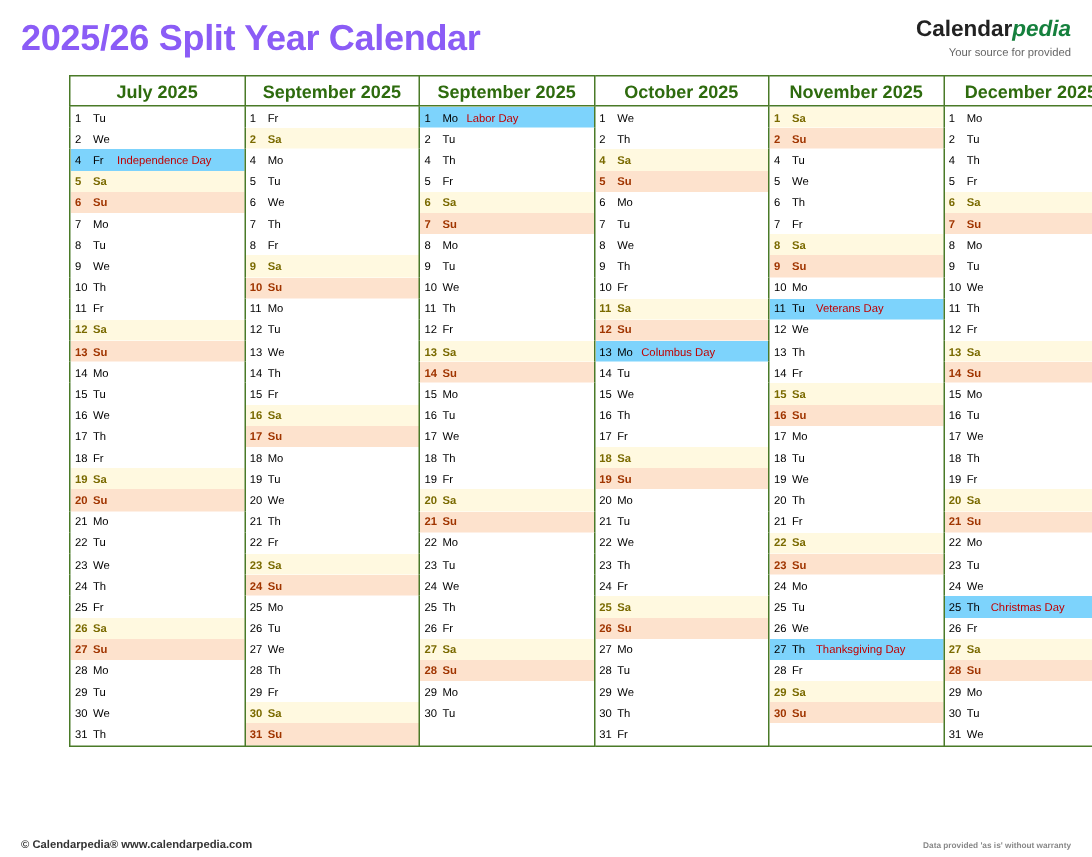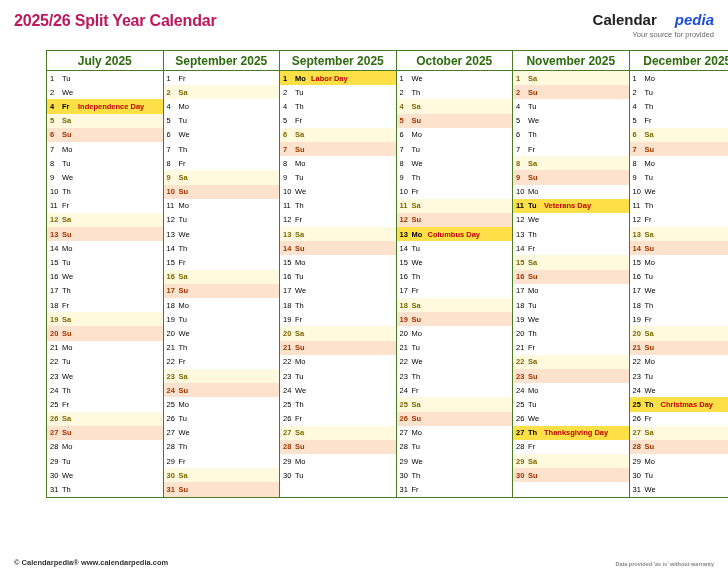--- a/index.html
+++ b/index.html
@@ -22,40 +22,39 @@
     padding: 10px 14px 0 14px;
   }
   
   .header {
     display: flex;
     align-items: flex-start;
     justify-content: space-between;
     height: 36px;
   }
   .title {
-    font-size: 16px;
+    font-size: 24px;
     font-weight: bold;
     letter-spacing: -0.2px;
-    color: #be185d;
+    color: #8b5cf6;
     margin-top: 2px;
   }
   .brand {
     text-align: right;
     line-height: 1.1;
     margin-top: 2px;
   }
   .brand-name {
     font-size: 15px;
     font-weight: bold;
     color: #222;
   }
   .brand-name .red {
-    color: #1d4ed8;
+    color: #15803d;
     font-style: italic;
-    margin-left: 18px;
   }
   .brand-tag {
     font-size: 7.5px;
     color: #666;
     margin-top: 2px;
   }
   
   table.cal {
     border-collapse: collapse;
     width: 700px;
@@ -96,21 +95,21 @@
     display: inline-block;
     width: 16px;
   }
   .holi {
     color: #c00000;
   }
   
   .wd { background: #ffffff; }
   .sa { background: #fff9e0; font-weight: bold; }
   .su { background: #fde2cd; font-weight: bold; }
-  .hol { background: #fde047; font-weight: bold; }
+  .hol { background: #7dd3fc; font-weight: normal; }
   .sa .dnum, .sa .dow { color: #7a6a00; }
   .su .dnum, .su .dow { color: #a03500; }
   .empty { background: #ffffff; }
   
   .footer {
     position: absolute;
     left: 14px;
     right: 14px;
     bottom: 4px;
     display: flex;

